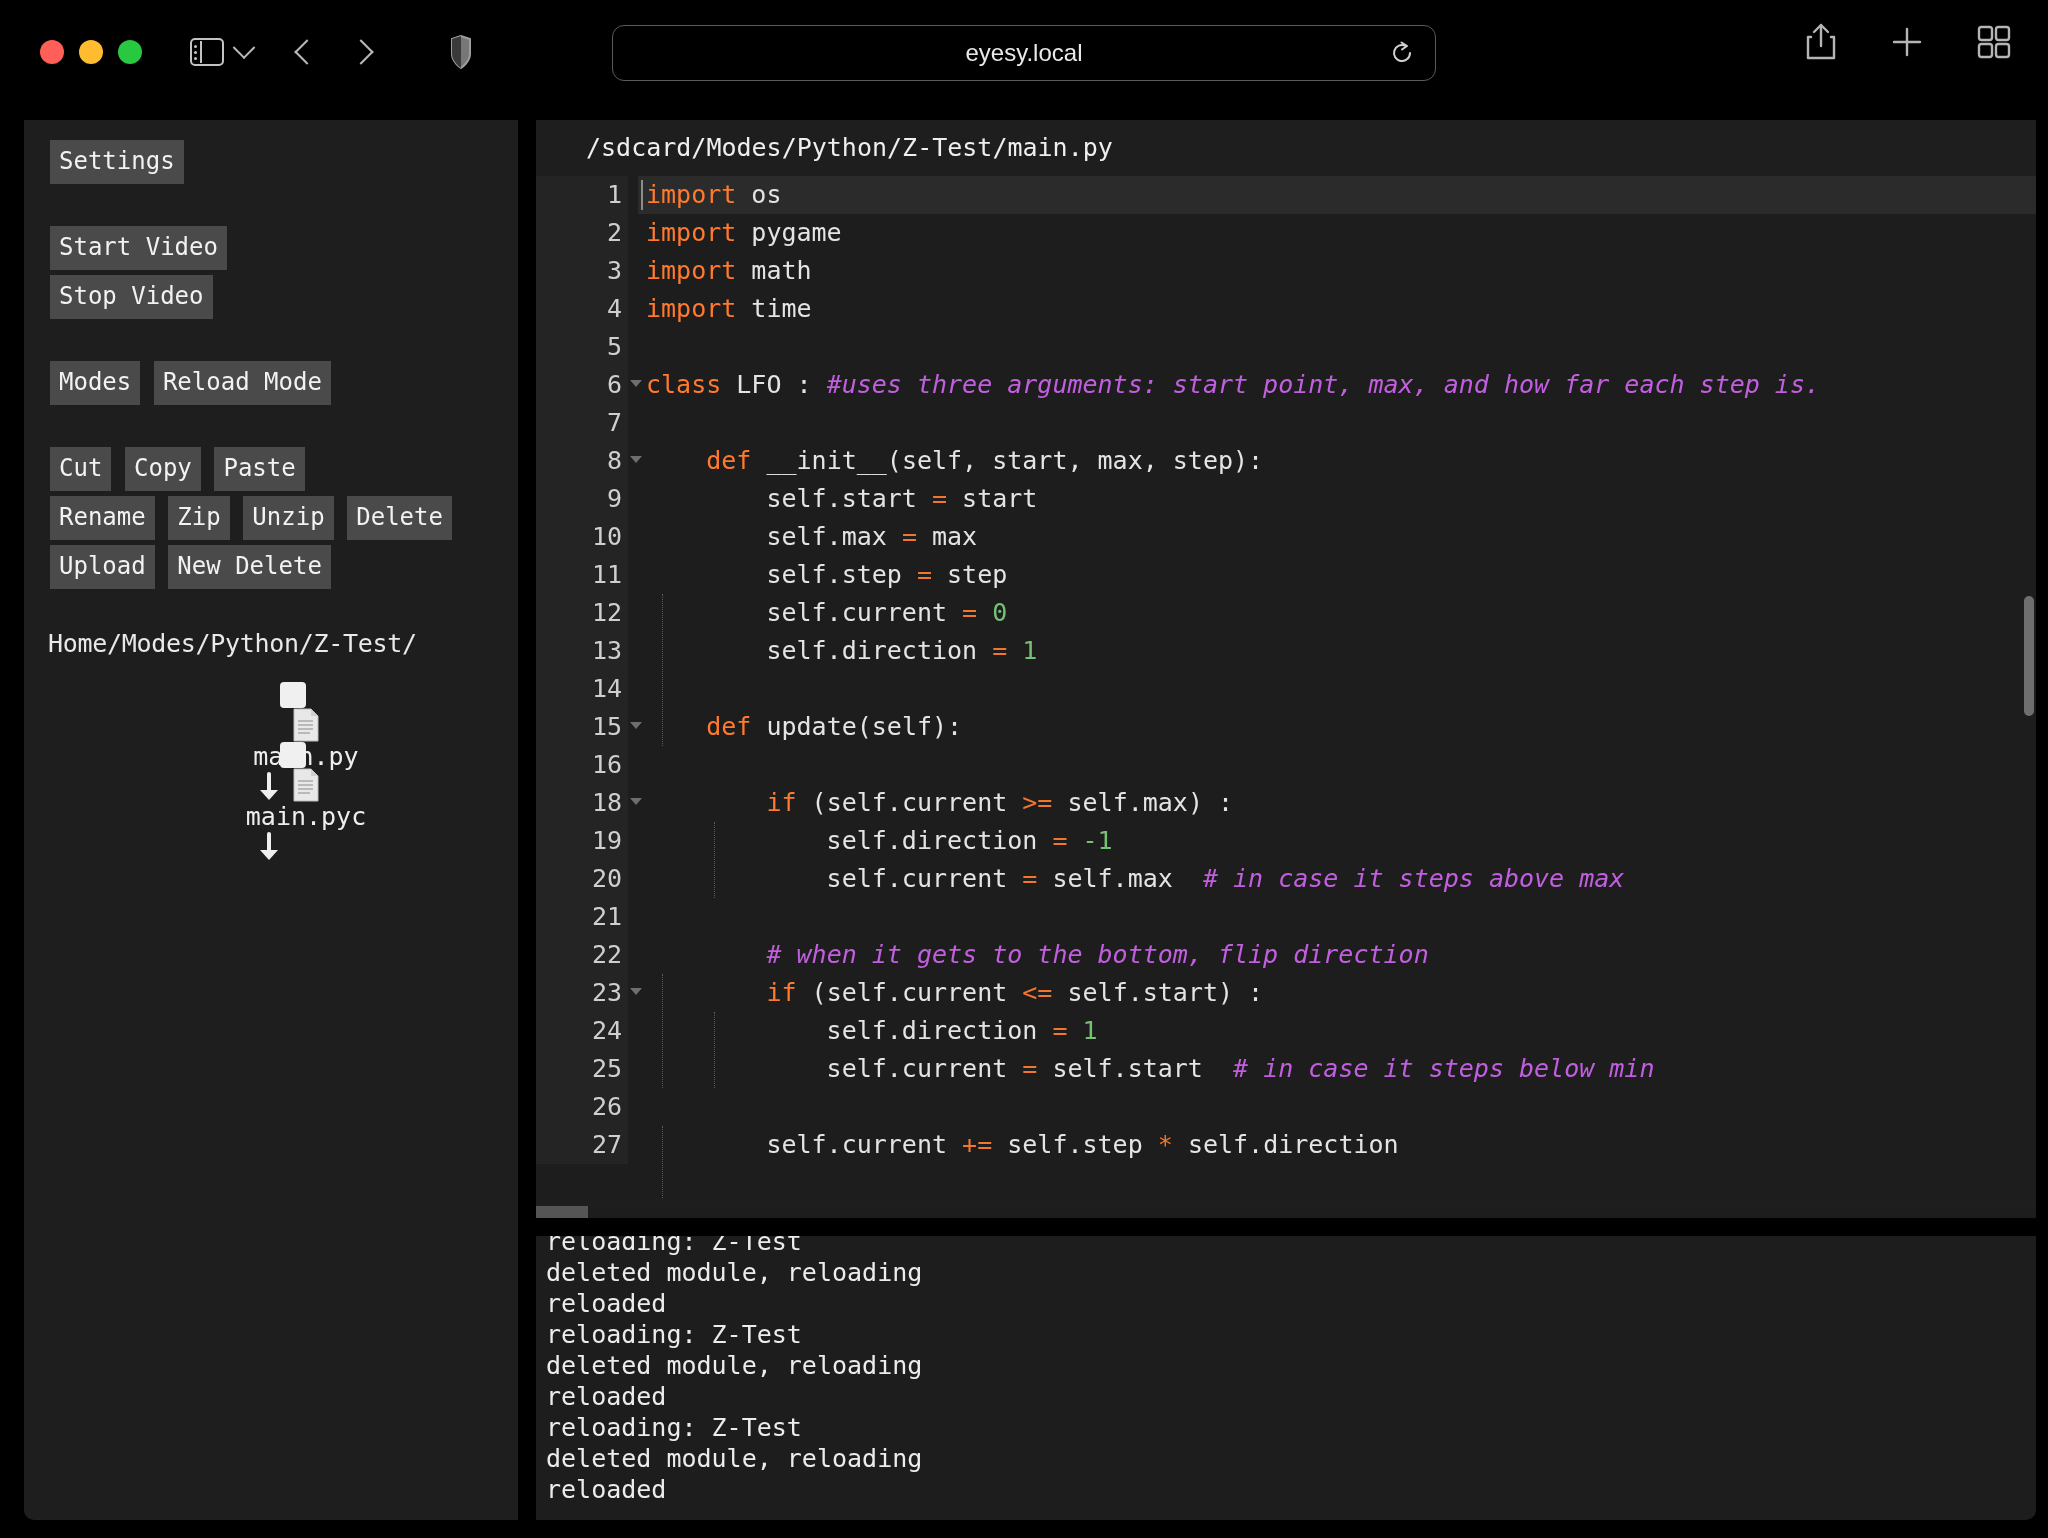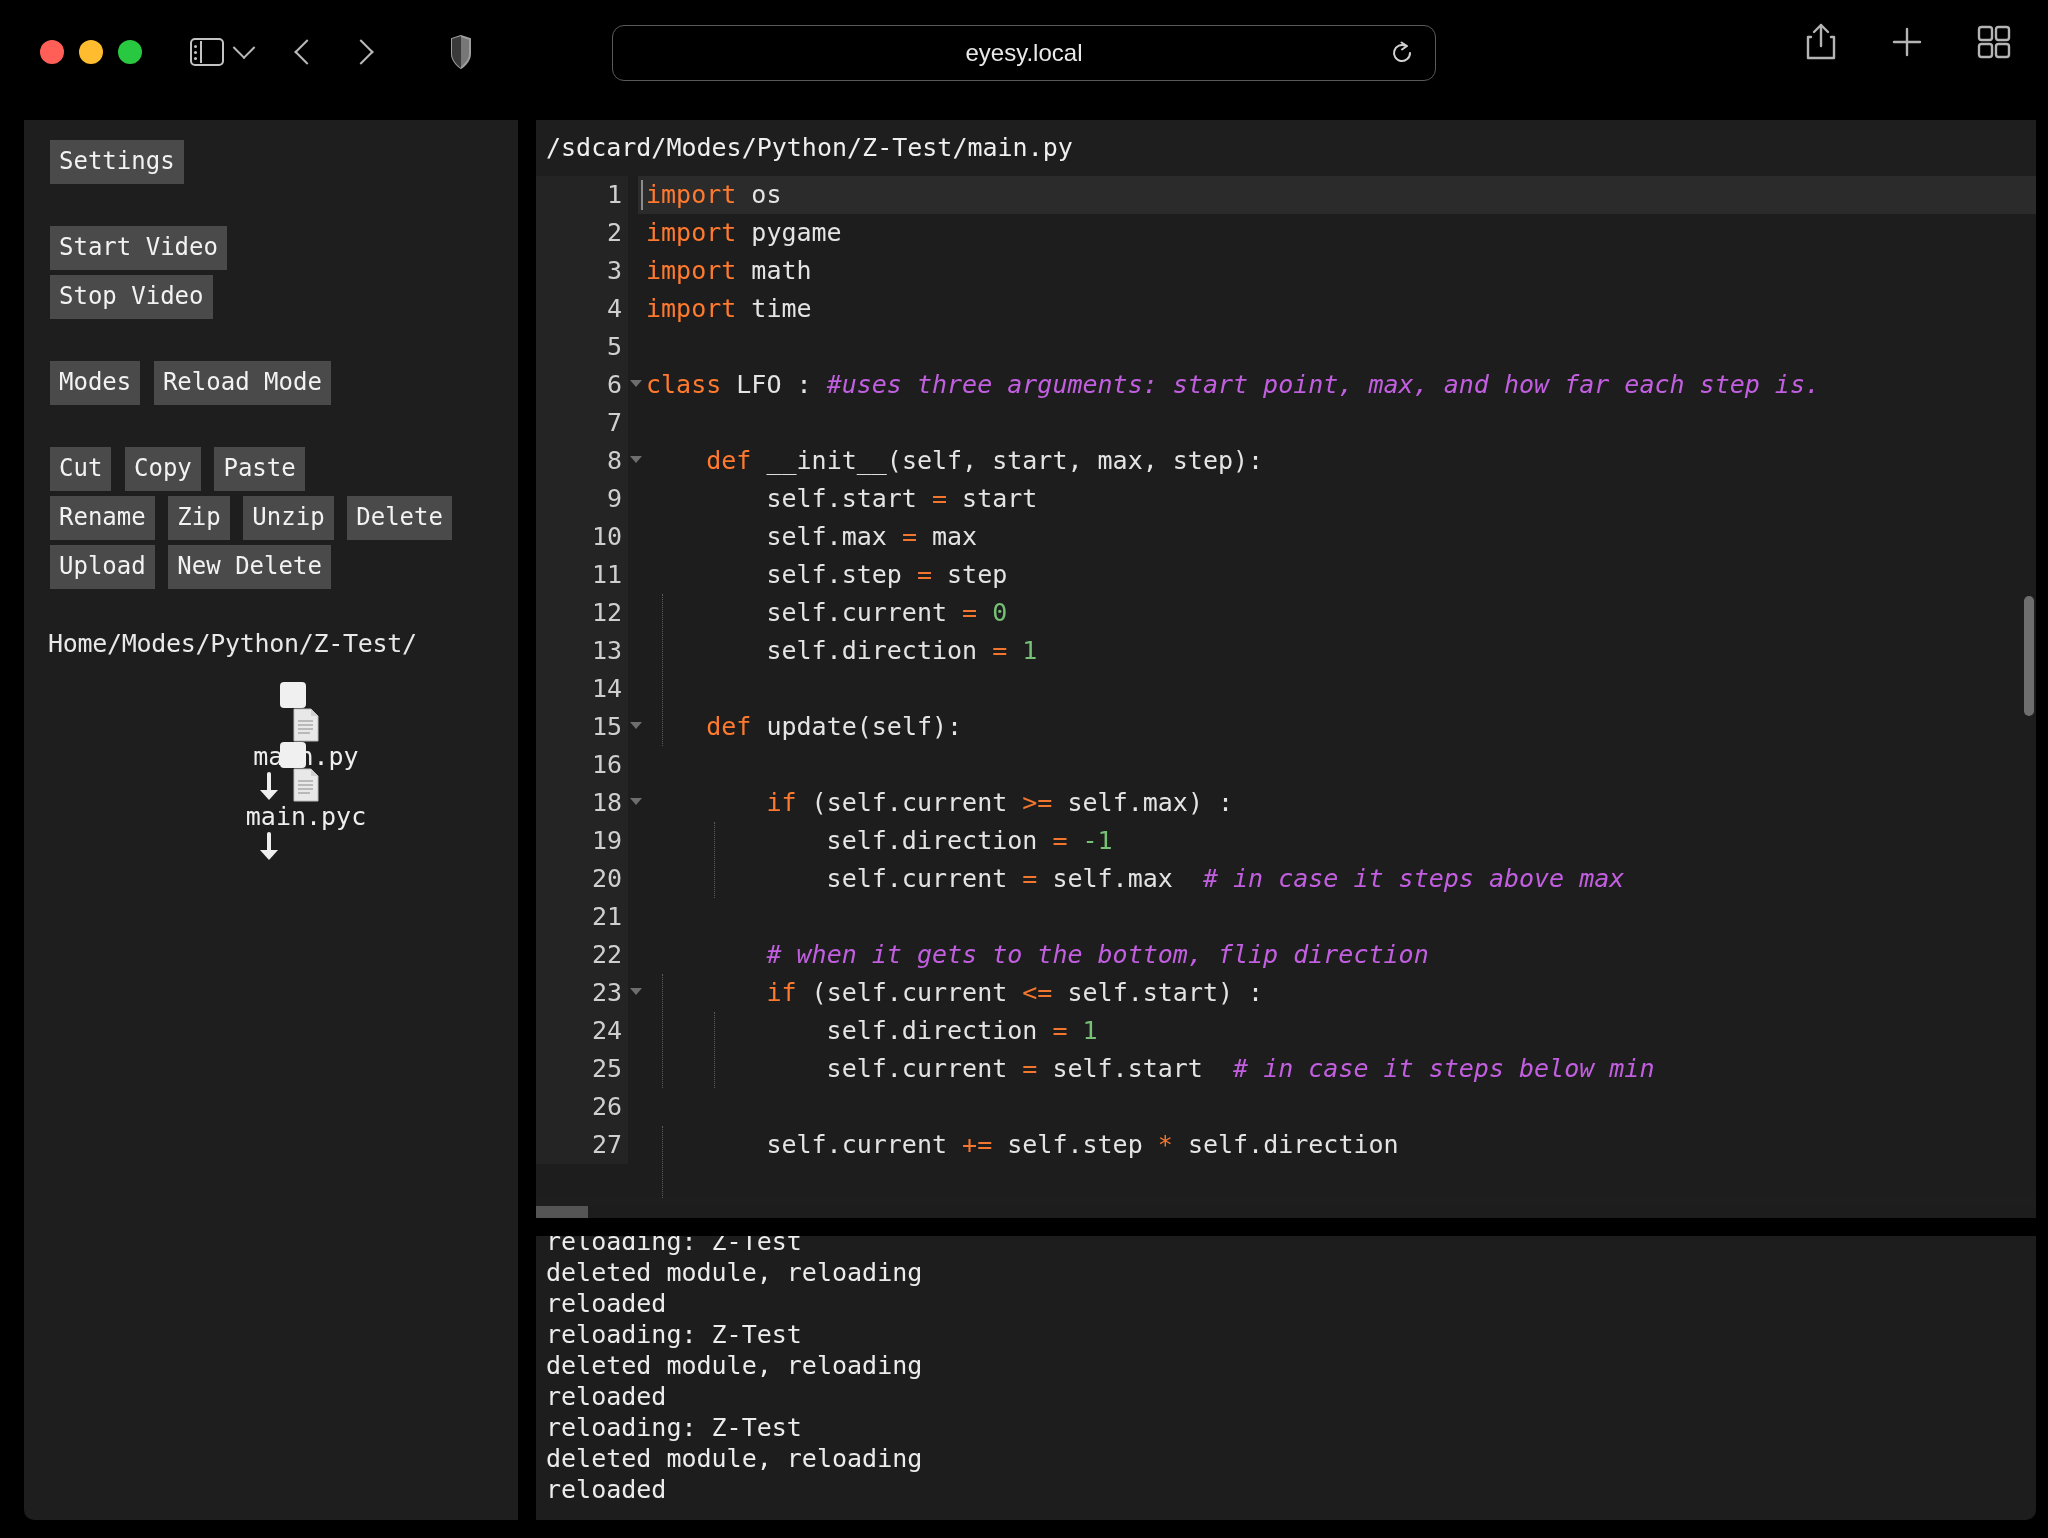--- a/index.html
+++ b/index.html
@@ -189,20 +189,21 @@
     background: #1e1e1e;
     overflow: hidden;
   }
   .editor-path {
     height: 56px; line-height: 56px;
     padding-left: 10px;
     color: #efefef;
     font-size: 25px;
     font-family: "DejaVu Sans Mono", monospace;
     background: #1e1e1e;
+    margin-left: 40px;
   }
   .code-area {
     position: relative;
     background: #1d1d1d;
     height: 1022px;
     overflow: hidden;
   }
   .code-line {
     display: flex;
     height: 38px;

